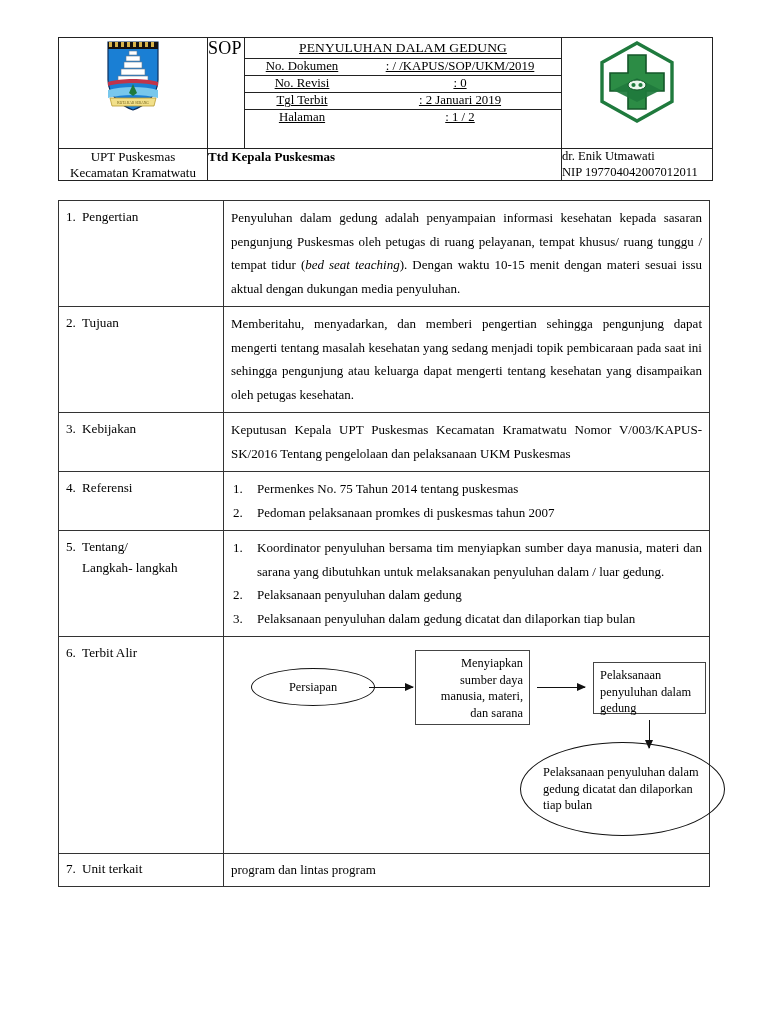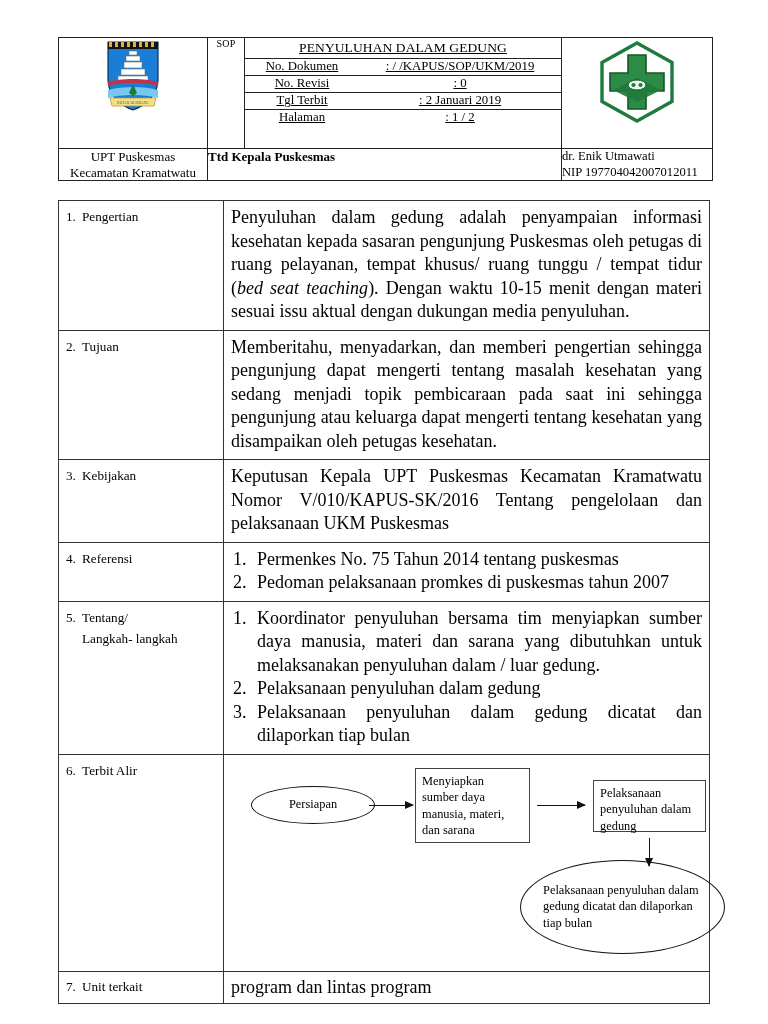--- a/index.html
+++ b/index.html
@@ -32,23 +32,22 @@
   }
 
   .logo-cell {
     width: 148px;
     height: 110px;
     text-align: center;
     vertical-align: middle;
   }
   .sop-cell {
     width: 36px;
-    text-align: center;
     vertical-align: middle;
-    font-size: 10px;
+    font-size: 18px;
     letter-spacing: 0.2px;
   }
   .title-doc-cell {
     width: 316px;
     padding: 0;
     text-decoration: underline;
   }
   .green-cell {
     width: 150px;
     text-align: center;
@@ -131,21 +130,21 @@
     vertical-align: top;
     padding: 5px 7px 6px 7px;
   }
   .label-col {
     width: 150px;
     font-size: 13.2px;
     line-height: 21px;
     white-space: nowrap;
   }
   .content-col {
-    font-size: 18px;
+    font-size: 13px;
     line-height: 23.5px;
     text-align: justify;
   }
   .label-col .idx {
     display: inline-block;
     width: 16px;
   }
   .label-indent {
     display: block;
     padding-left: 16px;
@@ -334,21 +333,21 @@
     <td class="label-col">
       <span class="idx">2.</span><span>Tujuan</span>
     </td>
     <td class="content-col">Memberitahu, menyadarkan, dan memberi pengertian sehingga pengunjung dapat mengerti tentang masalah kesehatan yang sedang menjadi topik pembicaraan pada saat ini sehingga pengunjung atau keluarga dapat mengerti tentang kesehatan yang disampaikan oleh petugas kesehatan.</td>
   </tr>
 
   <tr>
     <td class="label-col">
       <span class="idx">3.</span><span>Kebijakan</span>
     </td>
-    <td class="content-col">Keputusan Kepala UPT Puskesmas Kecamatan Kramatwatu Nomor V/010/KAPUS-SK/2016 Tentang pengelolaan dan pelaksanaan UKM Puskesmas</td>
+    <td class="content-col">Keputusan Kepala UPT Puskesmas Kecamatan Kramatwatu Nomor V/003/KAPUS-SK/2016 Tentang pengelolaan dan pelaksanaan UKM Puskesmas</td>
   </tr>
 
   <tr>
     <td class="label-col">
       <span class="idx">4.</span><span>Referensi</span>
     </td>
     <td class="content-col">
       <ul class="ol-list">
         <li>
           <span class="num">1.</span>
@@ -391,21 +390,21 @@
     </td>
     <td class="flow-cell">
       <div class="flow-canvas">
 
         <div class="fc-ellipse" style="left:20px; top:26px; width:124px; height:38px;">
           <span>Persiapan</span>
         </div>
 
         <div class="fc-arrow-h" style="left:138px; top:45px; width:44px;"></div>
 
-        <div class="fc-box" style="left:184px; top:8px; width:115px; height:75px;">
+        <div class="fc-box" style="left:184px; top:8px; width:115px; height:75px;text-align:right;">
           <span>Menyiapkan sumber daya manusia, materi, dan sarana</span>
         </div>
 
         <div class="fc-arrow-h" style="left:306px; top:45px; width:48px;"></div>
 
         <div class="fc-box" style="left:362px; top:20px; width:113px; height:52px;">
           <span>Pelaksanaan penyuluhan dalam gedung</span>
         </div>
 
         <div class="fc-arrow-v" style="left:418px; top:78px; height:28px;"></div>

